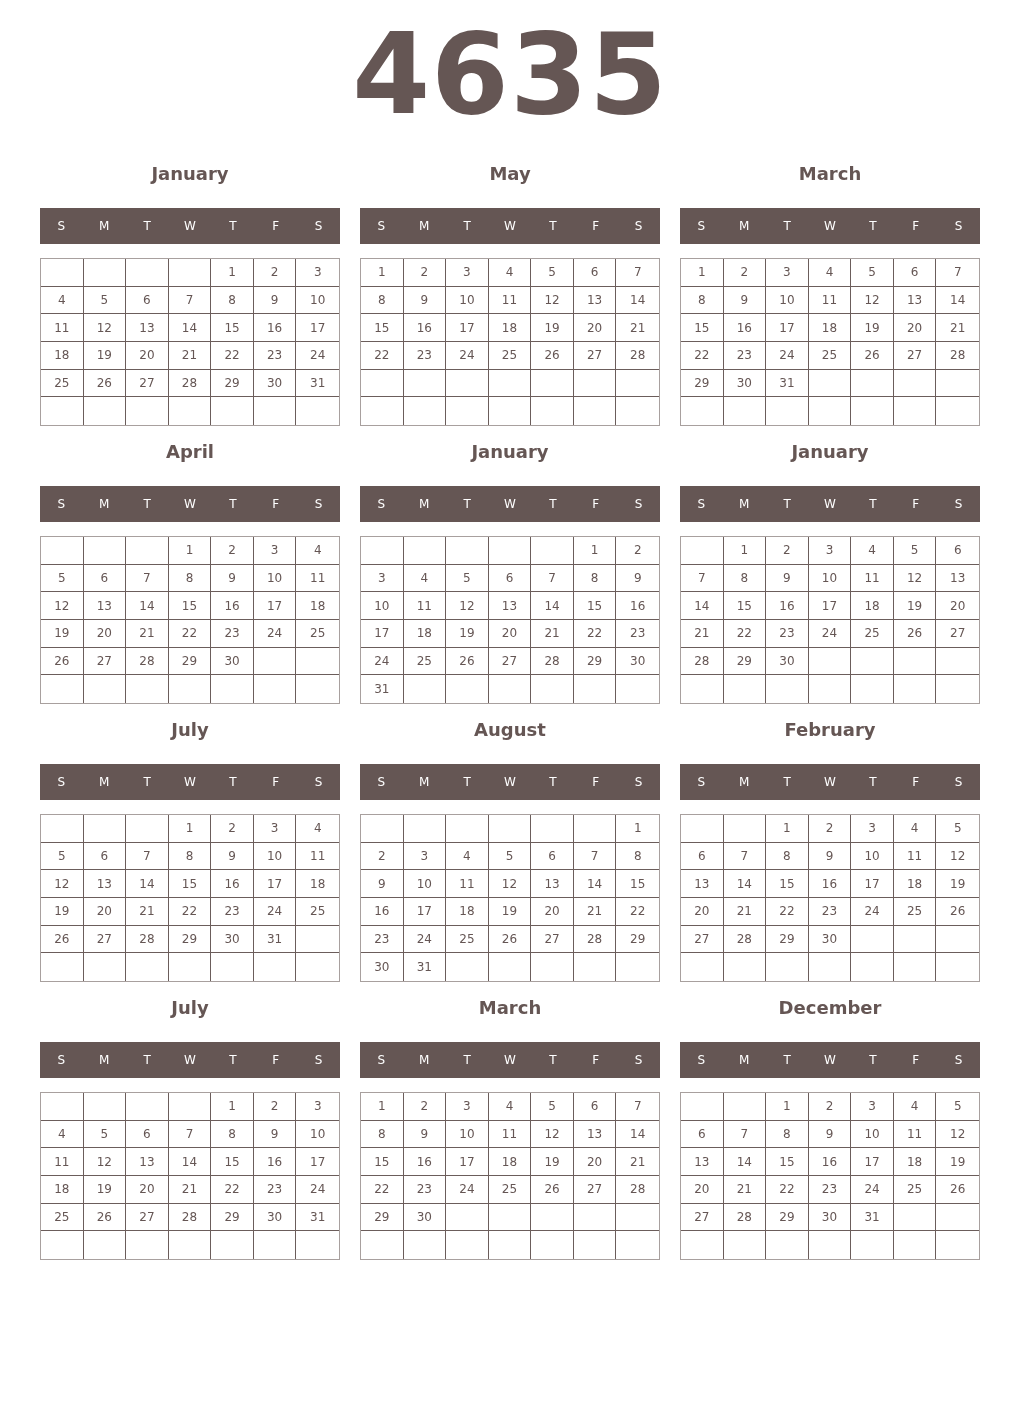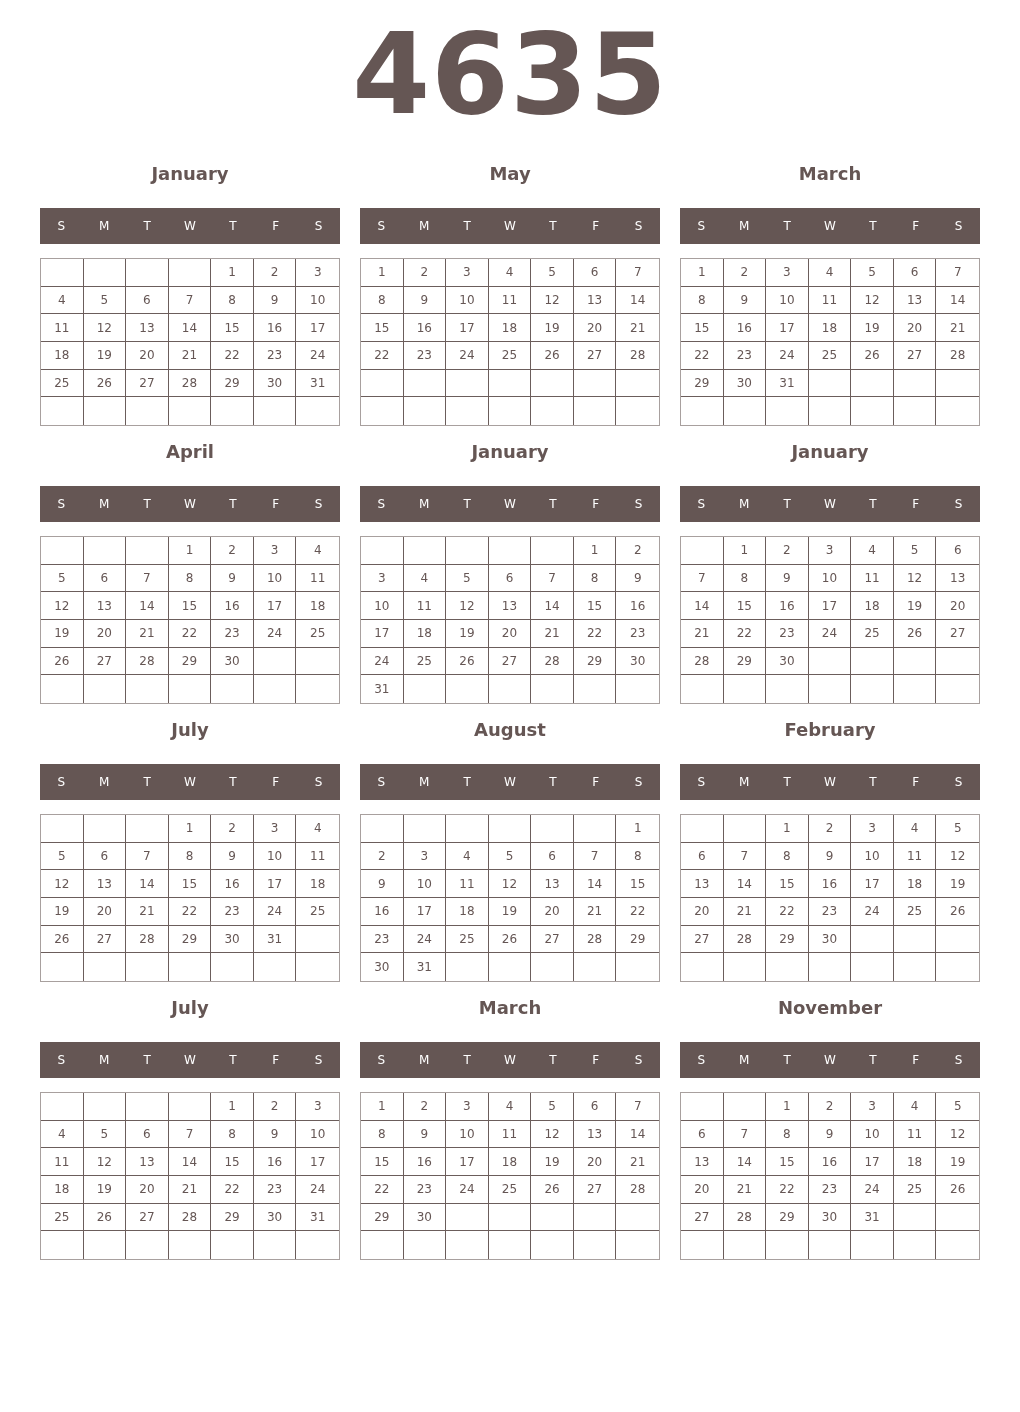--- a/index.html
+++ b/index.html
@@ -637,21 +637,21 @@
         <div class="cell"></div>
         <div class="cell"></div>
         <div class="cell"></div>
         <div class="cell"></div>
         <div class="cell"></div>
         <div class="cell"></div>
         <div class="cell"></div>
       </div>
     </div>
     <div class="month" style="left: 680px; top: 996px;">
-      <div class="month-title">November</div>
+      <div class="month-title">December</div>
       <div class="dow-bar">
         <div class="dow">S</div>
         <div class="dow">M</div>
         <div class="dow">T</div>
         <div class="dow">W</div>
         <div class="dow">T</div>
         <div class="dow">F</div>
         <div class="dow">S</div>
       </div>
       <div class="grid">

